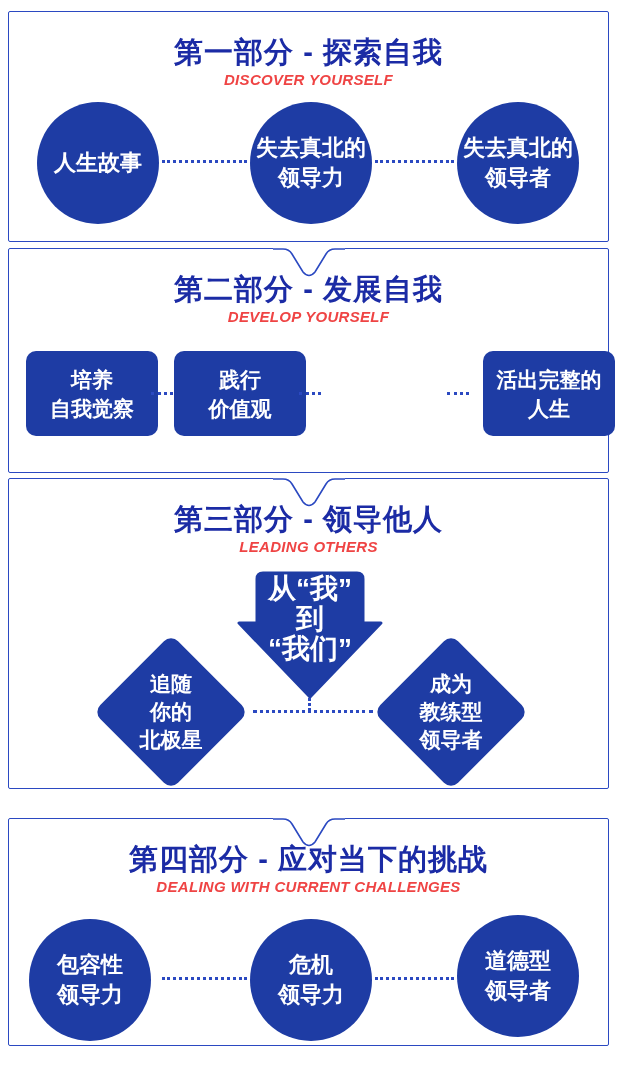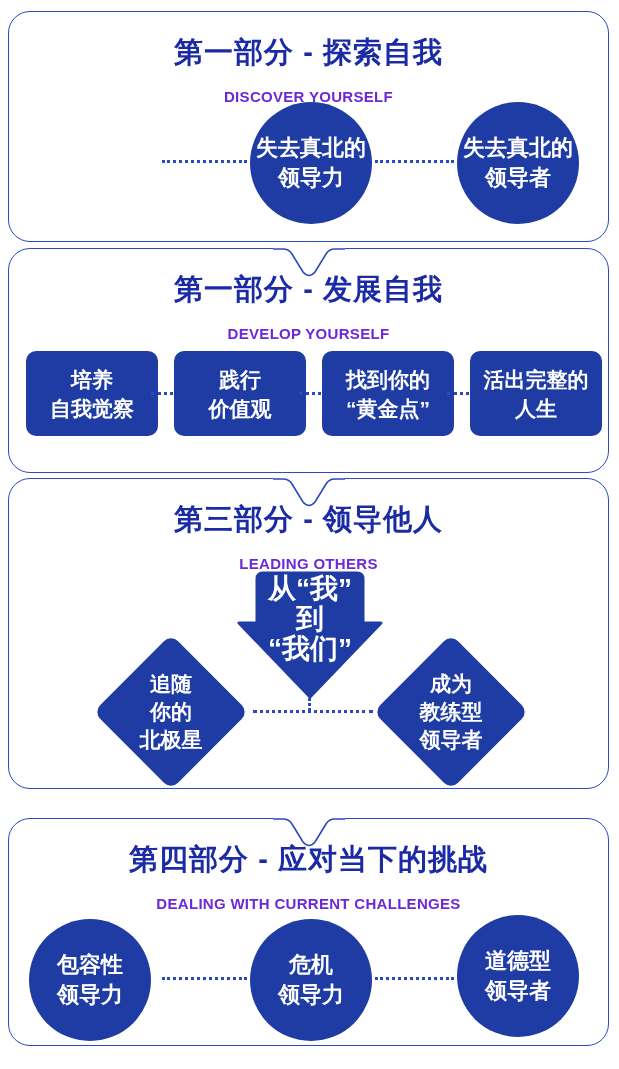--- a/index.html
+++ b/index.html
@@ -1,28 +1,28 @@
 <!DOCTYPE html>
 <html><head>
 <meta charset="utf-8">
 <style>
   html,body{margin:0;padding:0;background:#ffffff;}
   body{width:619px;height:1069px;position:relative;overflow:hidden;
        font-family:"Liberation Sans","DejaVu Sans",sans-serif;}
   .panel{position:absolute;left:8px;width:601px;box-sizing:border-box;
-         border:1.6px solid #2B49C1;border-radius:22px;background:#ffffff;}
+         border:1.6px solid #2B49C1;border-radius:2px;background:#ffffff;}
   #s1{top:11px;height:231px;}
   #s2{top:248px;height:225px;}
   #s3{top:478px;height:311px;}
   #s4{top:818px;height:228px;}
   .notch{position:absolute;top:-2px;left:50%;margin-left:-36px;width:72px;height:32px;}
   .title{margin:0;padding-top:24px;text-align:center;font-size:29px;line-height:32px;
          font-weight:bold;color:#1B2BA5;letter-spacing:1px;}
-  .subtitle{margin:20px 0 0;text-align:center;font-size:15px;font-weight:bold;
-            color:#6d28d9;letter-spacing:0.3px;}
+  .subtitle{margin:3px 0 0;text-align:center;font-size:15px;font-weight:bold;
+            color:#ef4444;letter-spacing:0.3px;font-style:italic;}
   .node-text{display:flex;flex-direction:column;align-items:center;justify-content:center;
              text-align:center;color:#ffffff;font-weight:bold;}
   .circle{position:absolute;width:122px;height:122px;border-radius:50%;
           background:#1E3CA4;font-size:22px;line-height:30px;}
   .sq{position:absolute;width:132px;height:85px;border-radius:10px;
       background:#1E3CA4;font-size:21px;line-height:29px;}
   .diamond{position:absolute;width:110px;height:110px;background:#1E3CA4;
            border-radius:10px;transform:rotate(45deg);}
   .diamond-label{position:absolute;left:-23px;top:-23px;width:156px;height:156px;
                  transform:rotate(-45deg);font-size:21px;line-height:28px;}
@@ -32,56 +32,55 @@
   .dot-h{position:absolute;border-top:3px dotted #2B49C1;height:0;}
   .dot-v{position:absolute;border-left:3px dotted #2B49C1;width:0;}
 </style>
 </head>
 <body>
 
 <section class="panel" id="s1">
   <h1 class="title">第一部分 - 探索自我</h1>
   <h2 class="subtitle">DISCOVER YOURSELF</h2>
 
+  <div class="circle node-text" style="left:28px;top:90px">
+    <span>人生故事</span>
+  </div>
   <div class="dot-h" style="left:153px;top:148px;width:85px"></div>
   <div class="circle node-text" style="left:241px;top:90px">
     <span>失去真北的</span>
     <span>领导力</span>
   </div>
   <div class="dot-h" style="left:366px;top:148px;width:79px"></div>
   <div class="circle node-text" style="left:448px;top:90px">
     <span>失去真北的</span>
     <span>领导者</span>
   </div>
 </section>
 
 <section class="panel" id="s2">
   <svg class="notch" viewBox="0 0 72 32">
     <path d="M0,2 H10 Q16,2 19,7 L30,25 Q36,32 42,25 L53,7 Q56,2 62,2 H72 V0 H0 Z" fill="#ffffff"></path>
     <path d="M0,2 H10 Q16,2 19,7 L30,25 Q36,32 42,25 L53,7 Q56,2 62,2 H72" fill="none" stroke="#2B49C1" stroke-width="1.6"></path>
   </svg>
-  <h1 class="title">第一部分 - 发展自我</h1>
+  <h1 class="title">第二部分 - 发展自我</h1>
   <h2 class="subtitle">DEVELOP YOURSELF</h2>
 
   <div class="sq node-text" style="left:17px;top:102px">
     <span>培养</span>
     <span>自我觉察</span>
   </div>
   <div class="dot-h" style="left:142px;top:143px;width:22px"></div>
   <div class="sq node-text" style="left:165px;top:102px">
     <span>践行</span>
     <span>价值观</span>
   </div>
   <div class="dot-h" style="left:290px;top:143px;width:22px"></div>
-  <div class="sq node-text" style="left:313px;top:102px">
-    <span>找到你的</span>
-    <span>“黄金点”</span>
-  </div>
   <div class="dot-h" style="left:438px;top:143px;width:22px"></div>
-  <div class="sq node-text" style="left:461px;top:102px">
+  <div class="sq node-text" style="left:474px;top:102px">
     <span>活出完整的</span>
     <span>人生</span>
   </div>
 </section>
 
 <section class="panel" id="s3">
   <svg class="notch" viewBox="0 0 72 32">
     <path d="M0,2 H10 Q16,2 19,7 L30,25 Q36,32 42,25 L53,7 Q56,2 62,2 H72 V0 H0 Z" fill="#ffffff"></path>
     <path d="M0,2 H10 Q16,2 19,7 L30,25 Q36,32 42,25 L53,7 Q56,2 62,2 H72" fill="none" stroke="#2B49C1" stroke-width="1.6"></path>
   </svg>

